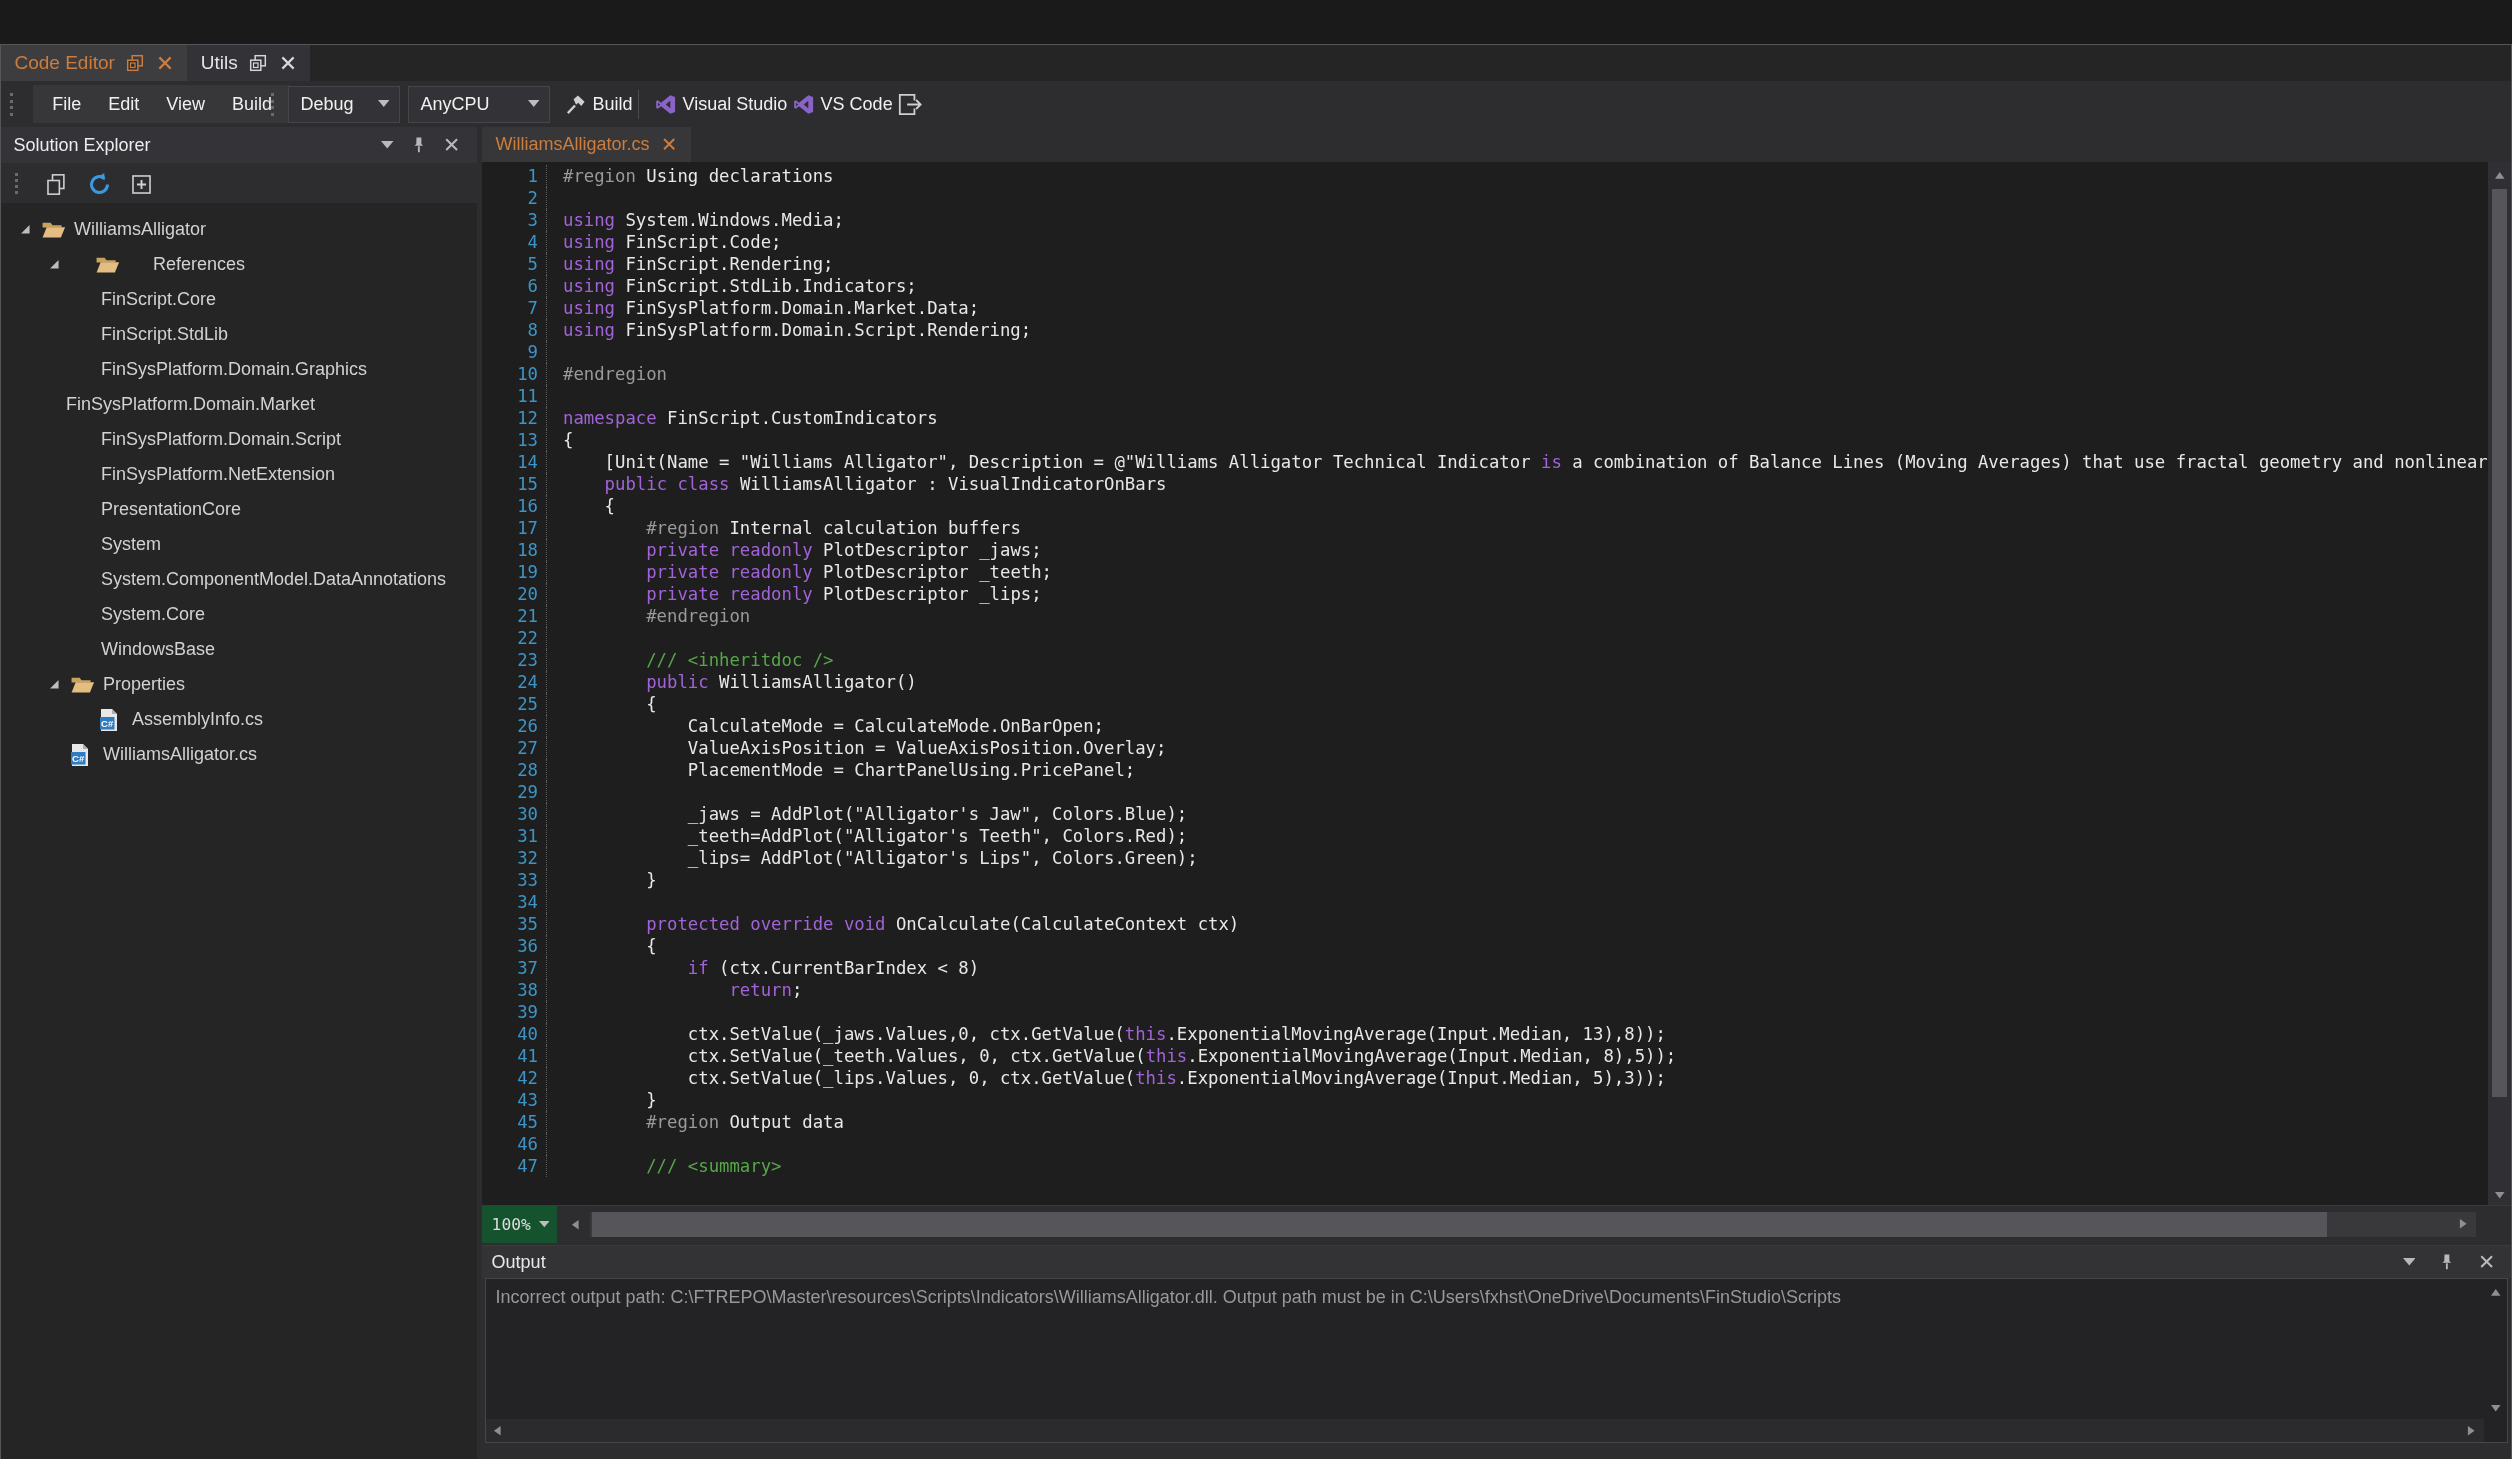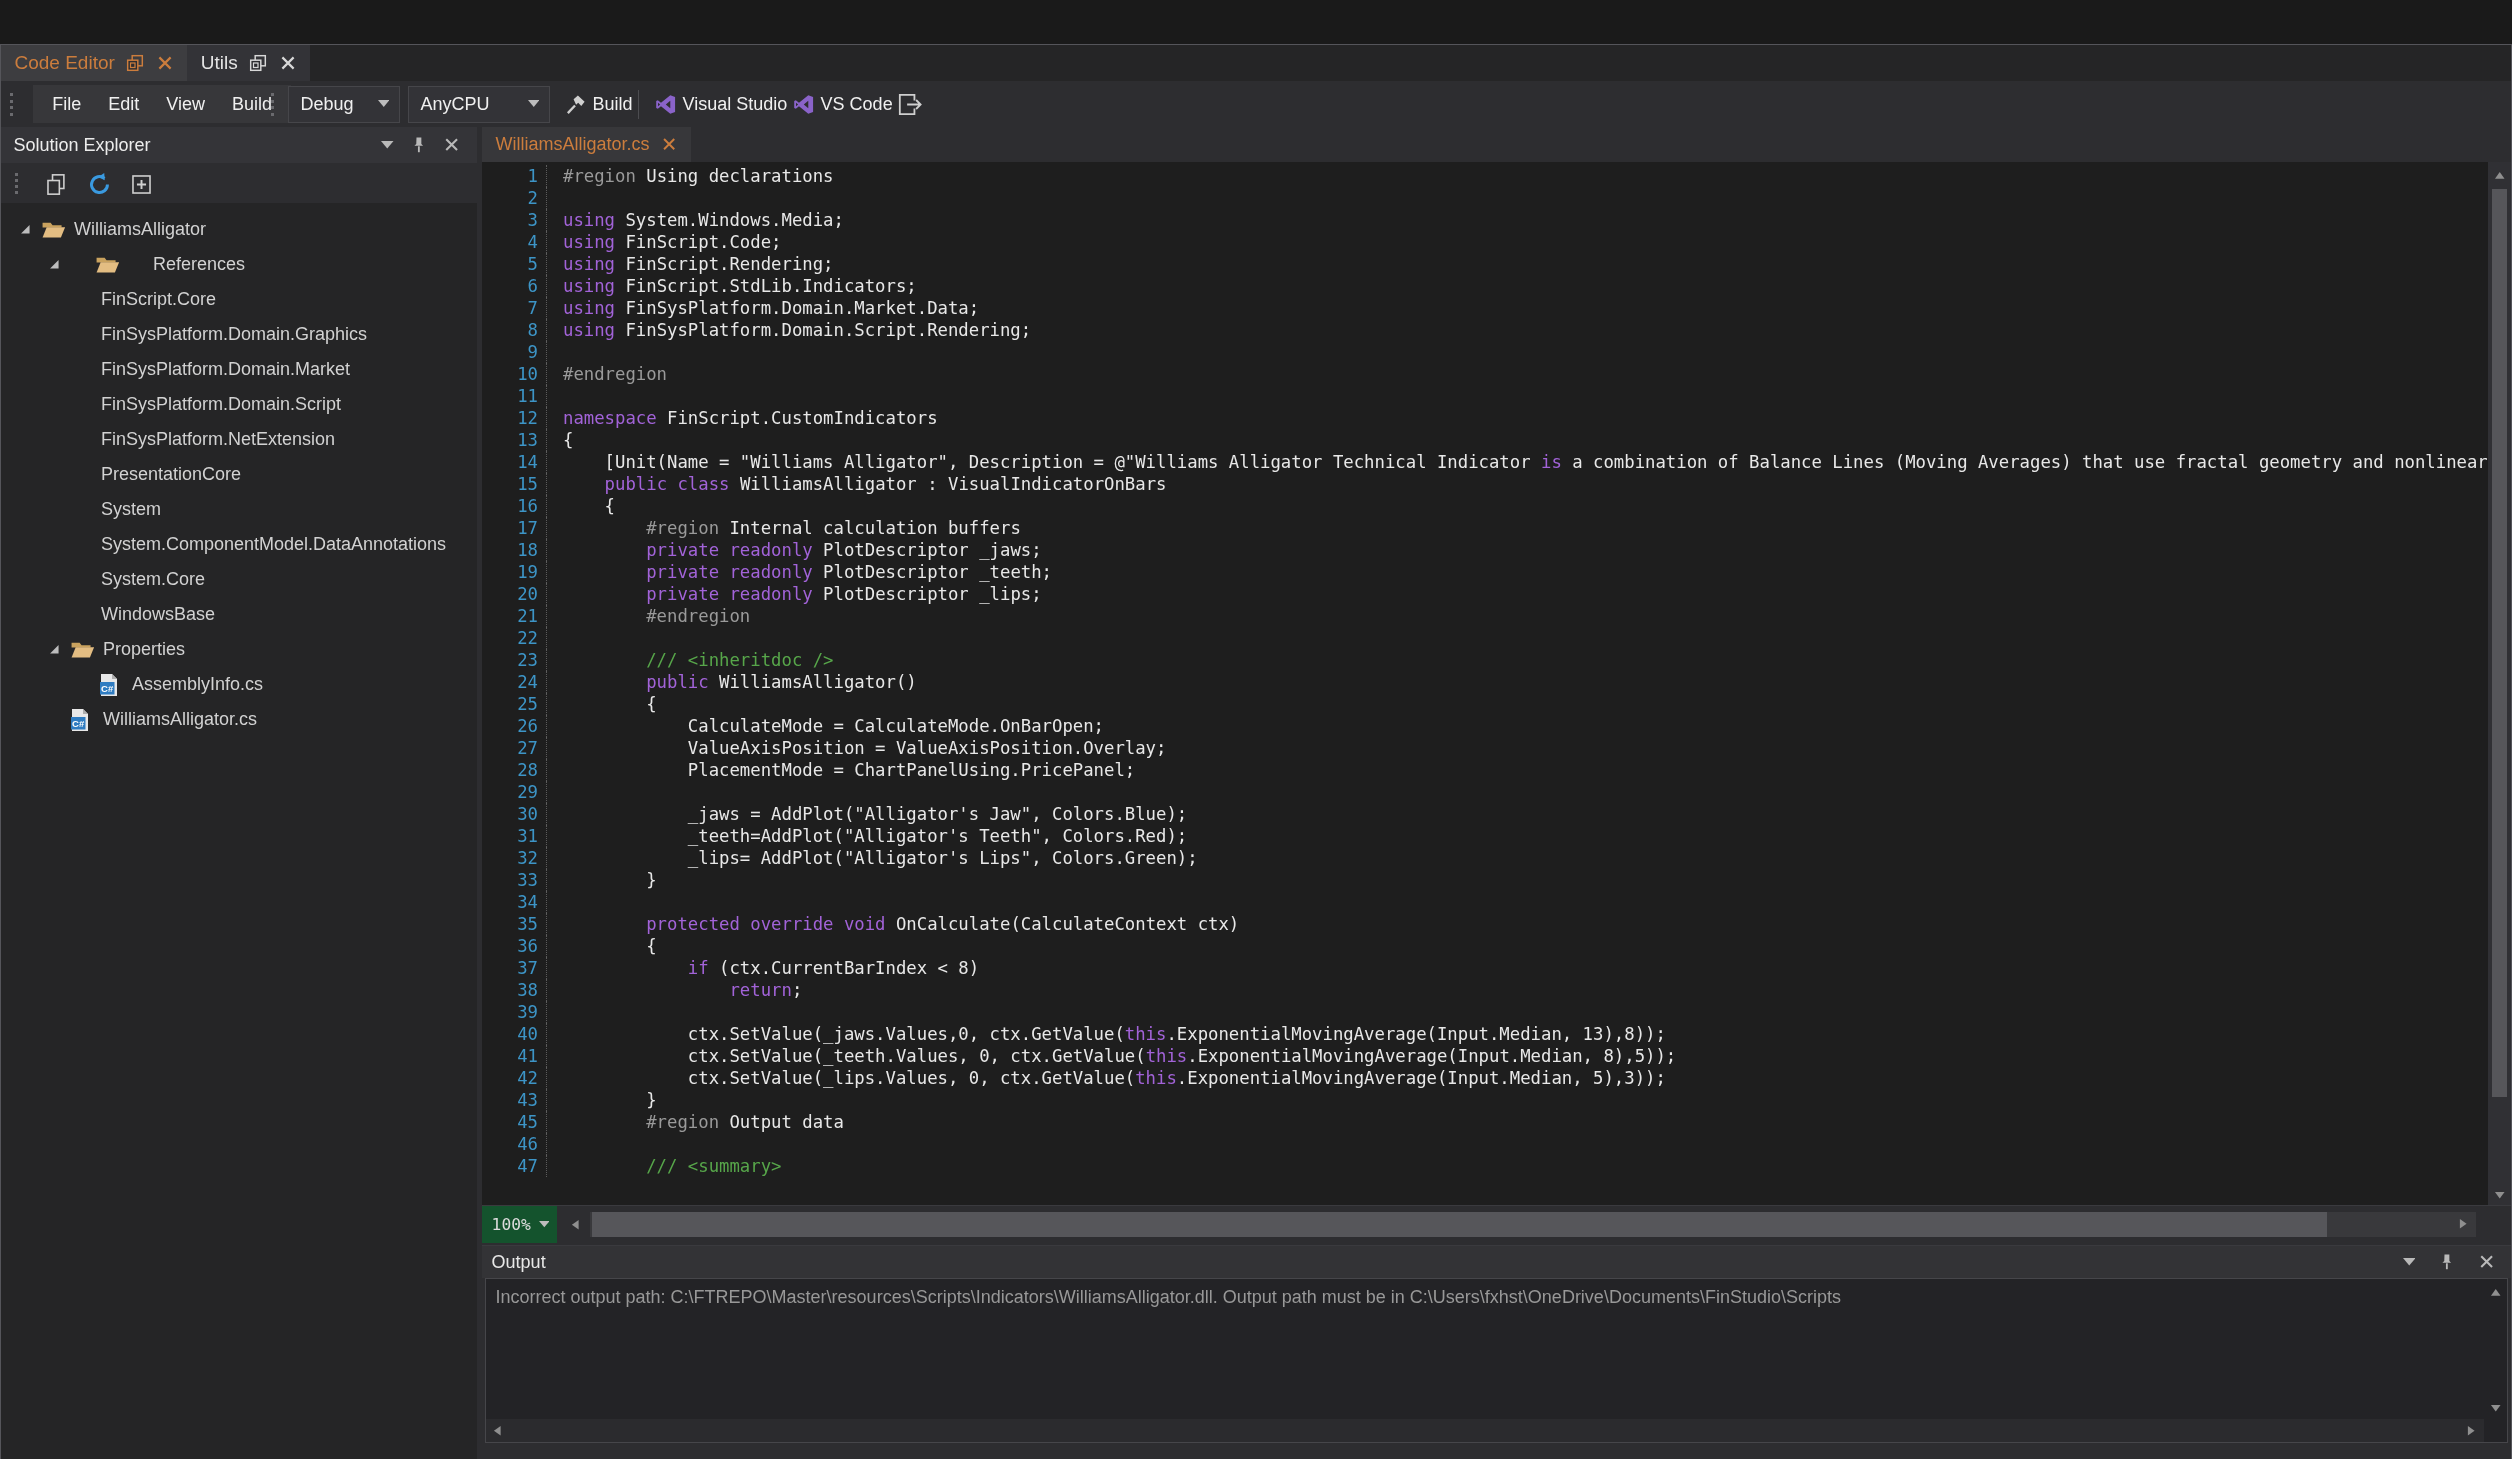--- a/index.html
+++ b/index.html
@@ -264,23 +264,27 @@
             </svg>
           </span>
           <span class="tree-label">References</span>
         </div>
         <div class="tree-row" style="padding-left: 77px;">
           <span class="tree-exp"></span>
           <span class="tree-label">FinScript.Core</span>
         </div>
         <div class="tree-row" style="padding-left: 77px;">
           <span class="tree-exp"></span>
+          <span class="tree-label">FinScript.StdLib</span>
+        </div>
+        <div class="tree-row" style="padding-left: 77px;">
+          <span class="tree-exp"></span>
           <span class="tree-label">FinSysPlatform.Domain.Graphics</span>
         </div>
-        <div class="tree-row" style="padding-left: 77px;">
+        <div class="tree-row" style="padding-left: 42px;">
           <span class="tree-exp"></span>
           <span class="tree-label">FinSysPlatform.Domain.Market</span>
         </div>
         <div class="tree-row" style="padding-left: 77px;">
           <span class="tree-exp"></span>
           <span class="tree-label">FinSysPlatform.Domain.Script</span>
         </div>
         <div class="tree-row" style="padding-left: 77px;">
           <span class="tree-exp"></span>
           <span class="tree-label">FinSysPlatform.NetExtension</span>

